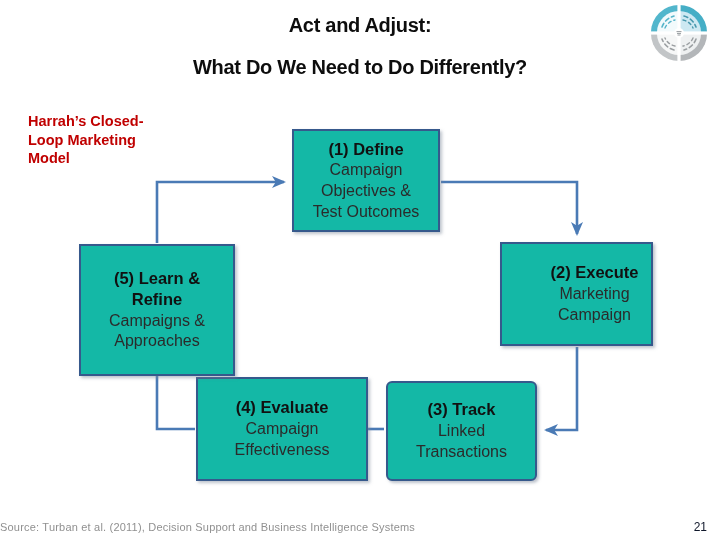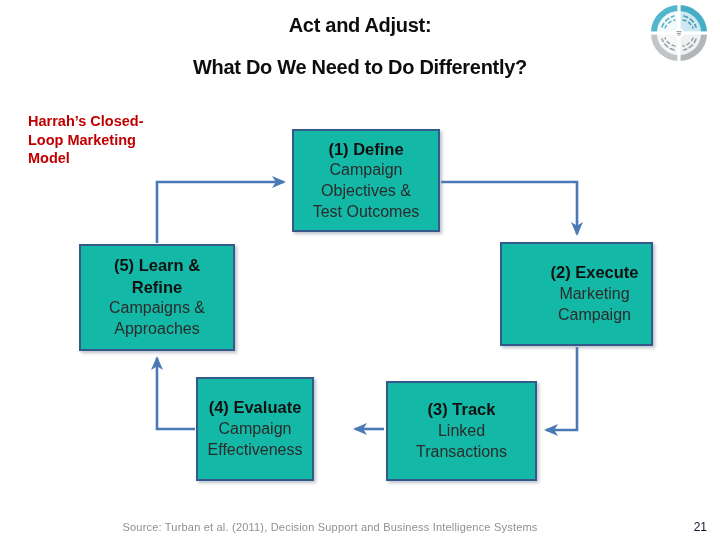--- a/index.html
+++ b/index.html
@@ -58,27 +58,27 @@
   }
   .dbox .rest{
     font-weight:400;
     font-size:16px;
     line-height:1.3;
     color:#2b2b2b;
     white-space:pre-line;
   }
   .box1{left:292px;top:129px;width:148px;height:103px;}
   .box2{left:500px;top:242px;width:153px;height:104px;padding-left:40px;}
-  .box3{left:386px;top:381px;width:151px;height:100px;}
-  .box4{left:196px;top:377px;width:118px;height:104px;}
-  .box5{left:79px;top:244px;width:156px;height:107px;}
+  .box3{left:386px;top:381px;width:151px;height:100px;border-radius:6px;}
+  .box4{left:196px;top:377px;width:172px;height:104px;}
+  .box5{left:79px;top:244px;width:156px;height:132px;}
   
   .footer-source{
     position:absolute;left:0;right:60px;bottom:7px;
-    text-align:center;
+    text-align:left;
     font-size:11px;
     color:#909090;
     letter-spacing:0.2px;
   }
   .page-number{
     position:absolute;right:13px;bottom:6px;
     font-size:12px;
     color:#0f172a;
   }
 </style>

